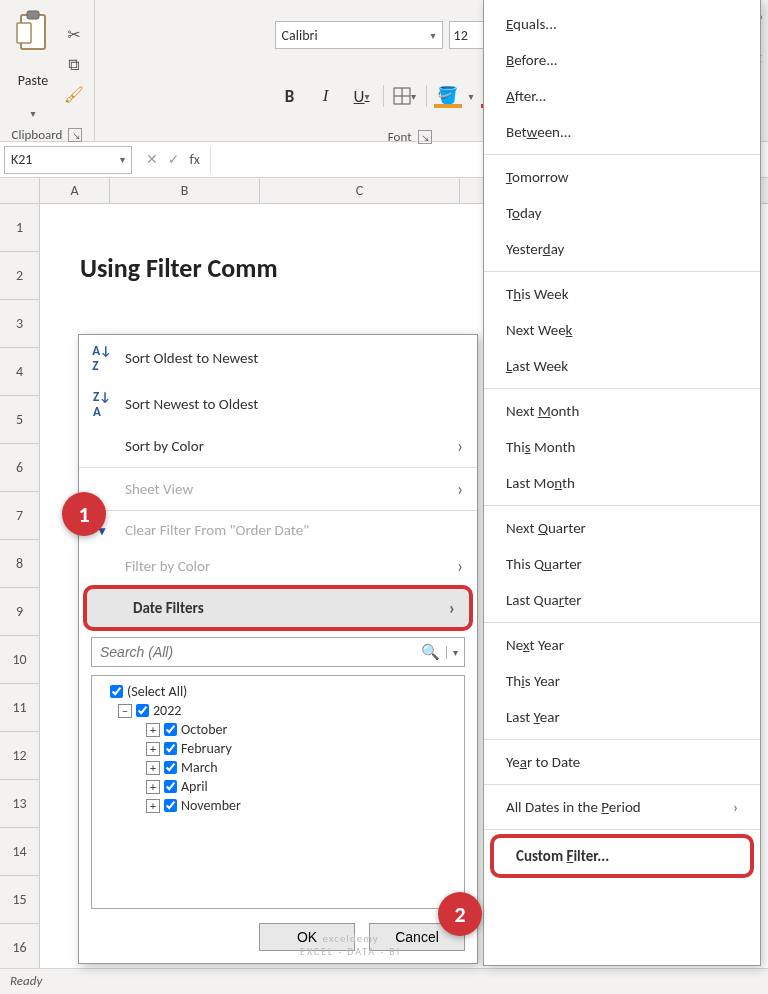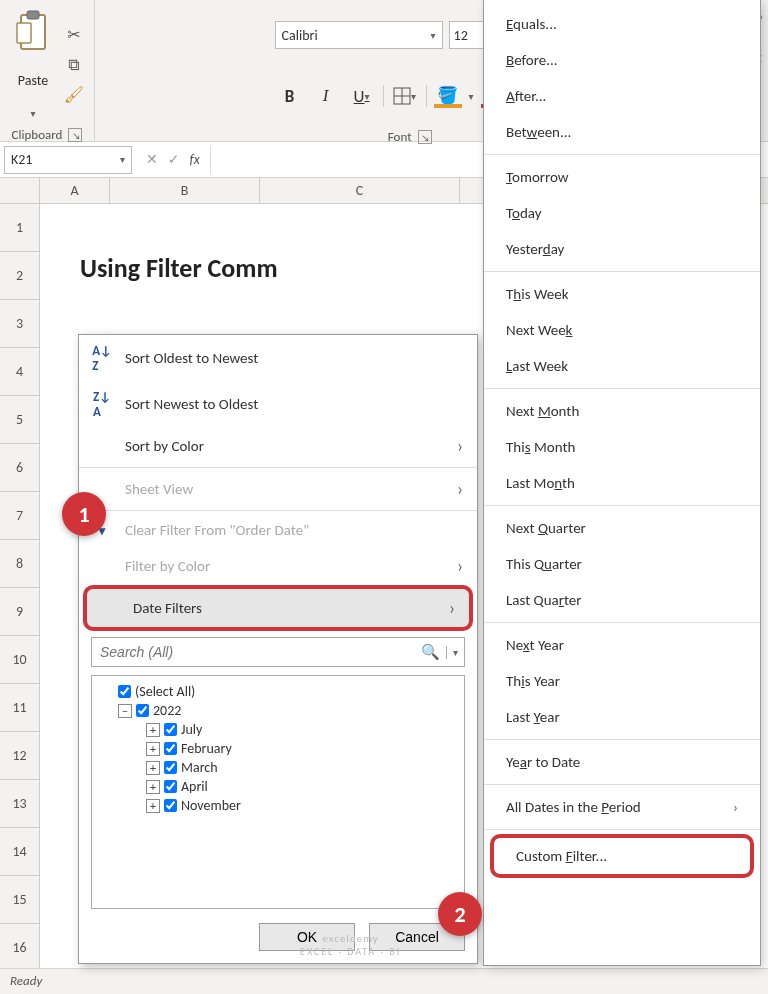--- a/index.html
+++ b/index.html
@@ -67,21 +67,21 @@
     position:absolute; top:334px; left:78px; width:400px; height:630px;
     background:#fff; border:1px solid #999; box-shadow:3px 3px 10px rgba(0,0,0,0.25);
     display:flex;flex-direction:column; font-size:15px; z-index:5;
   }
   .fm-item { display:flex;align-items:center;gap:12px;padding:8px 14px 8px 12px;}
   .fm-item.submenu::after { content:"›"; margin-left:auto;font-size:18px;color:#666;}
   .fm-item.disabled { color:#aaa;}
   .fm-item.highlight { background:#e6e6e6;}
   .fm-sep { height:1px;background:#ddd;margin:2px 0;}
   .sort-ico { width:22px;display:flex;justify-content:center;color:#2b579a;font-size:13px;font-weight:bold;}
-  .red-box { border:4px solid #d13438;border-radius:10px;}
+  .red-box { border:4px solid #d13438;border-radius:10px;font-weight:bold;}
   .callout-badge {
     position:absolute;width:44px;height:44px;border-radius:50%;background:#d13438;color:#fff;
     display:flex;align-items:center;justify-content:center;font-size:22px;font-weight:bold;z-index:20;
     box-shadow:0 2px 6px rgba(0,0,0,0.3);
   }
   .search-row { margin:6px 12px;display:flex;align-items:center;border:1px solid #aaa;}
   .search-row input { flex:1;border:none;outline:none;padding:6px 8px;font-size:14px;font-style:italic;color:#888;background:transparent;}
   .tree { flex:1;margin:2px 12px;border:1px solid #aaa;padding:6px 8px;overflow:auto;font-size:14px;}
   .tree-row { display:flex;align-items:center;gap:4px;padding:1px 0;}
   .expander { width:14px;height:14px;border:1px solid #888;display:flex;align-items:center;justify-content:center;font-size:12px;line-height:10px;color:#444;cursor:pointer;}
@@ -185,21 +185,21 @@
 </div>
 
 <div class="fbar">
   <div class="name-box">
     <span>K21</span>
     <span class="dd-arrow">▾</span>
   </div>
   <div class="fx-btns">
     <span>✕</span>
     <span>✓</span>
-    <span style="font-style:italic;color:#555">fx</span>
+    <span style="color:#555">fx</span>
   </div>
   <div class="fx-area"></div>
 </div>
 
 <div class="sheet">
   <div class="col-headers">
     <div class="corner"></div>
     <div id="col-headers-inner" style="display:flex">
         <div class="ch" style="width: 70px;">A</div>
         <div class="ch" style="width: 150px;">B</div>
@@ -265,34 +265,34 @@
   <div class="fm-item submenu highlight red-box" style="margin:0 4px">
     <span class="sort-ico"></span>
     <span>Date Filters</span>
   </div>
   <div class="search-row">
     <input placeholder="Search (All)" style="">
     <span style="padding:0 6px;color:#666">🔍</span>
     <span style="padding:0 6px;border-left:1px solid #aaa;color:#666" class="dd-arrow">▾</span>
   </div>
   <div class="tree">
-    <div class="tree-row" style="margin-left:18px">
+    <div class="tree-row" style="margin-left:10px">
       <input type="checkbox" checked="" style="">
       <span>(Select All)</span>
     </div>
     <div class="tree-row" style="margin-left:18px">
       <span class="expander">−</span>
       <input type="checkbox" checked="" style="">
       <span>2022</span>
     </div>
     <div id="months">
         <div class="tree-row" style="margin-left: 46px;">
           <span class="expander">+</span>
           <input type="checkbox" checked="" style="">
-          <span>July</span>
+          <span>October</span>
         </div>
         <div class="tree-row" style="margin-left: 46px;">
           <span class="expander">+</span>
           <input type="checkbox" checked="" style="">
           <span>February</span>
         </div>
         <div class="tree-row" style="margin-left: 46px;">
           <span class="expander">+</span>
           <input type="checkbox" checked="" style="">
           <span>March</span>

